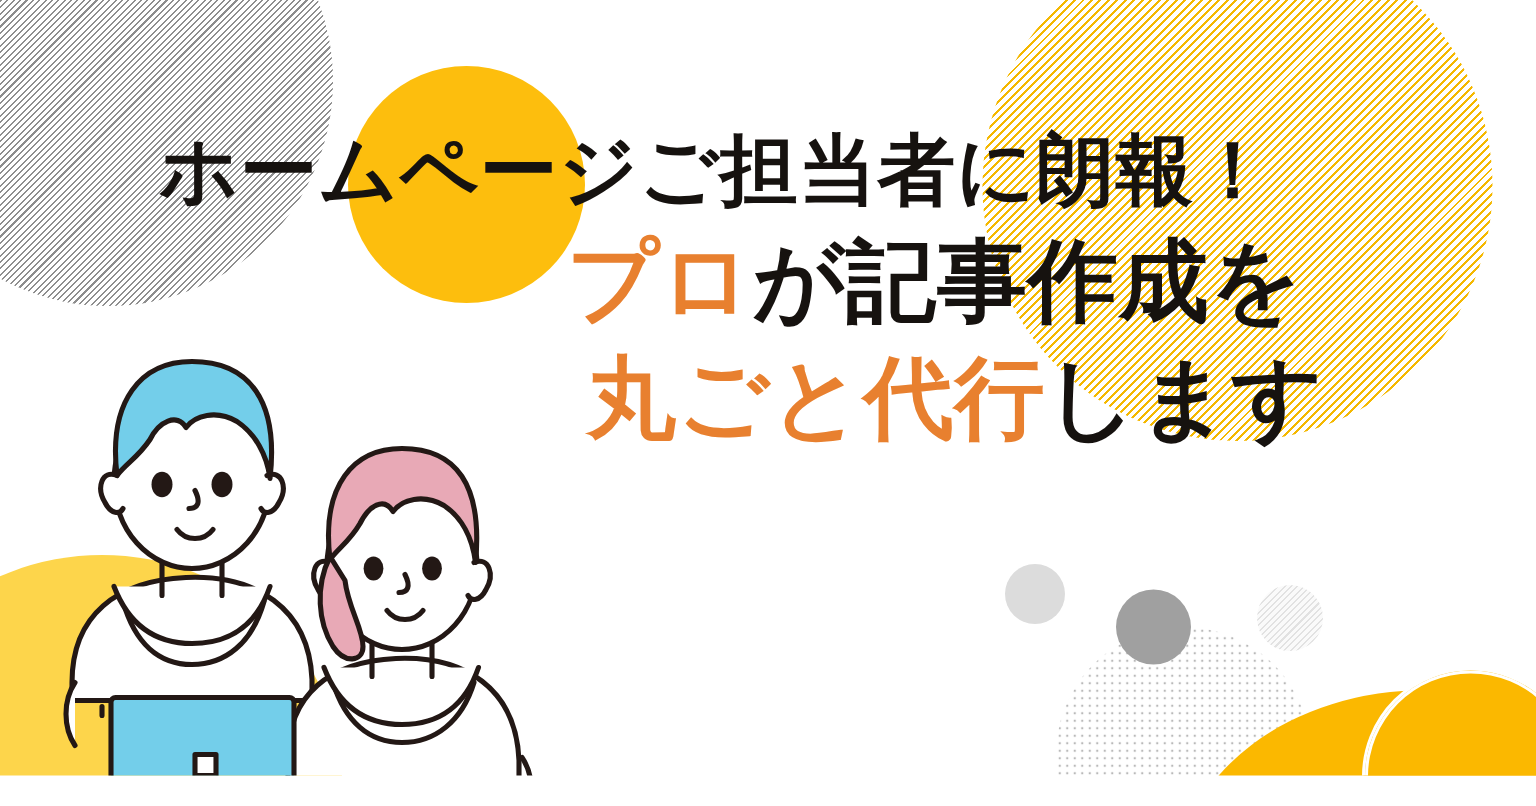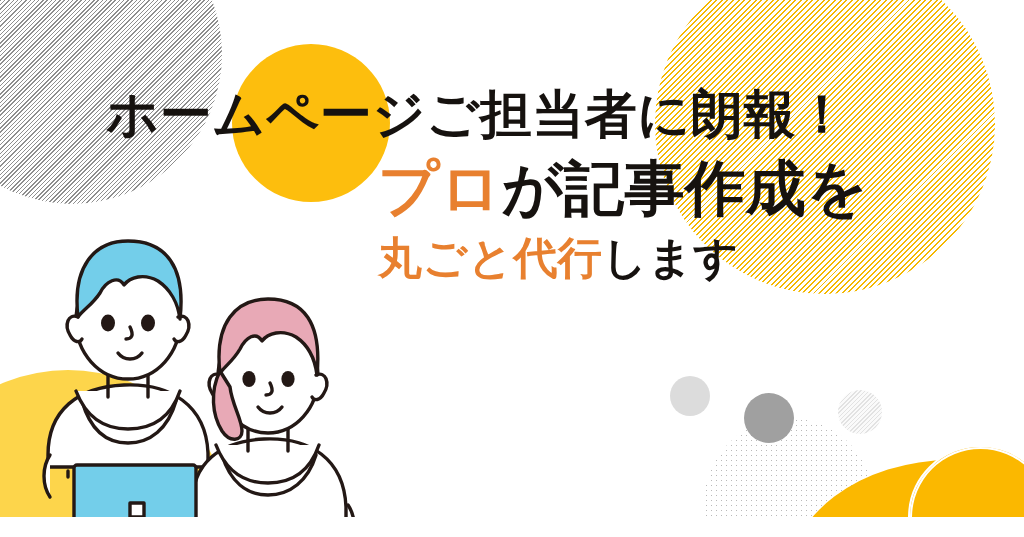--- a/index.html
+++ b/index.html
@@ -106,22 +106,22 @@
     font-size:52px;
     color:#16120f;
     margin:0 0 18px 0;
   }
   .line2{
     font-size:60px;
     margin:0 0 18px 0;
     padding-left:272px;
   }
   .line3{
-    font-size:44px;
-    margin:0;
+    font-size:60px;
+    margin:13px;
     padding-left:272px;
   }
   .t-black{color:#16120f;}
   .t-orange{color:#E8802F;}
 
   
   .illustration{
     position:absolute;
     left:20px;top:205px;
     width:380px;height:340px;

